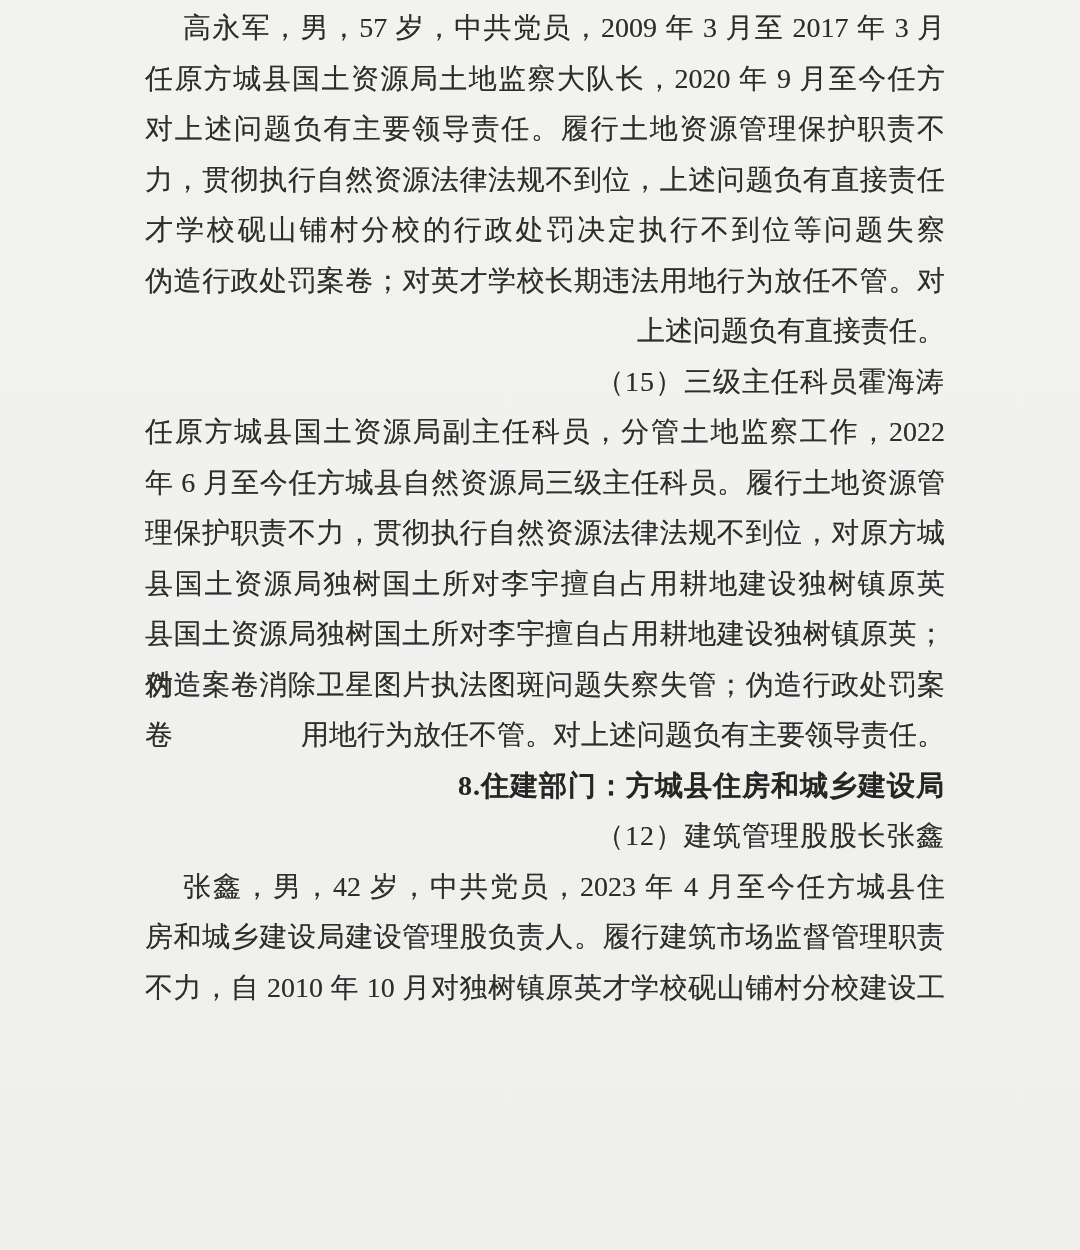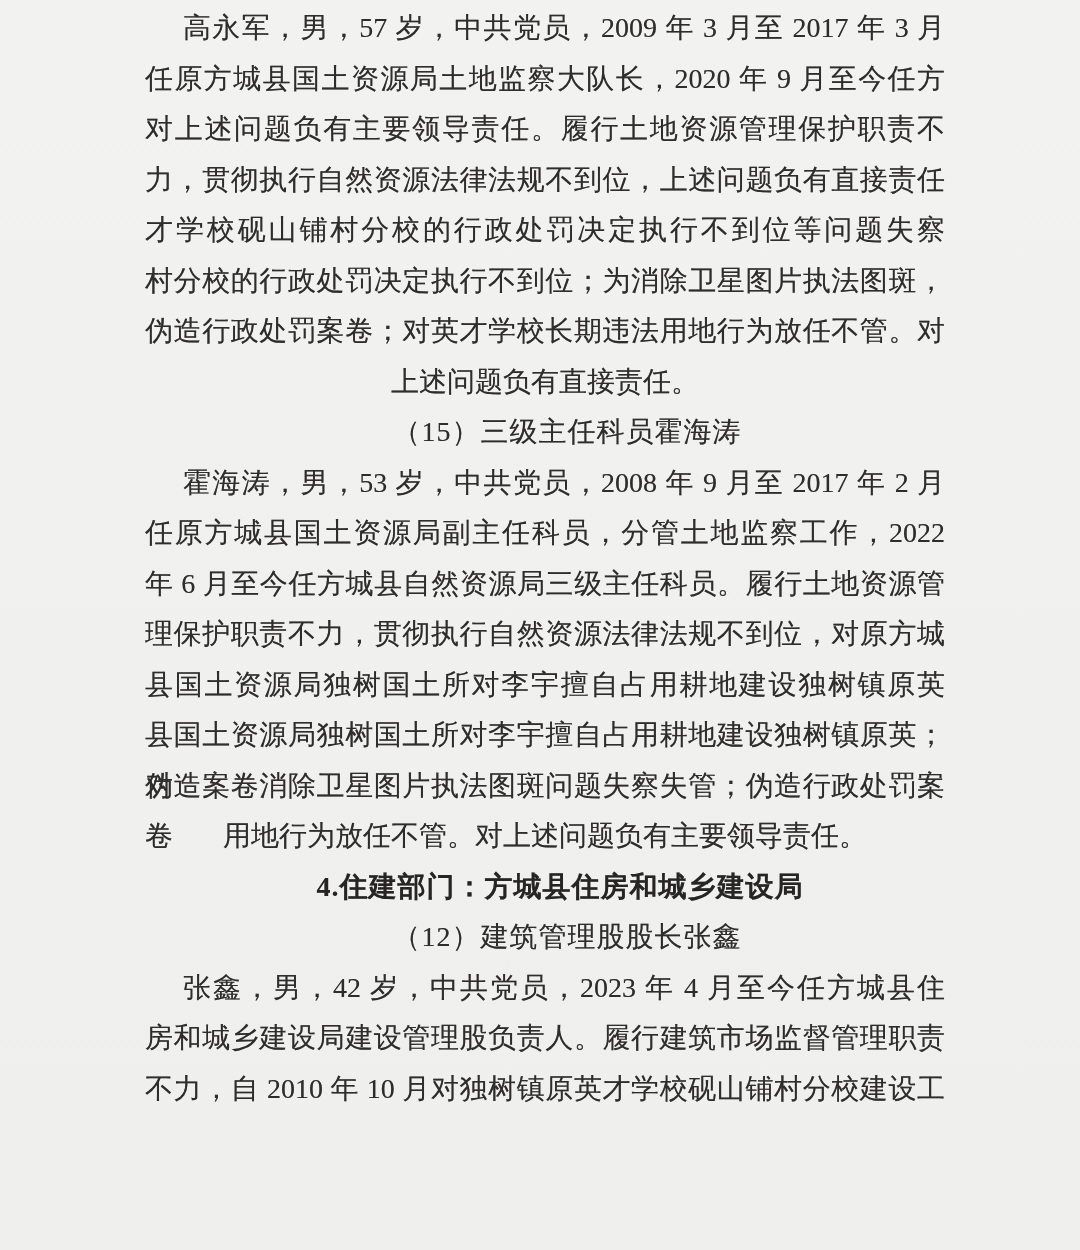--- a/index.html
+++ b/index.html
@@ -25,21 +25,21 @@
     left: 145px;
     width: 800px;
     color: #2e2d2c;
     font-size: 28px;
     line-height: 50.5px;
     text-shadow: 0 0 0.6px rgba(40,40,40,0.45);
   }
   .line {
     height: 50.5px;
     white-space: nowrap;
-    text-align: center;
+    text-align: right;
   }
   
   .line.fill {
     white-space: normal;
     text-align: justify;
     text-align-last: justify;
   }
   
   .line.indent {
     text-indent: 38px;
@@ -67,32 +67,30 @@
 </head>
 <body>
 
 <div class="page">
   <div class="body-text">
     <div class="line fill indent">高永军，男，57 岁，中共党员，2009 年 3 月至 2017 年 3 月</div>
     <div class="line fill">任原方城县国土资源局土地监察大队长，2020 年 9 月至今任方</div>
     <div class="line fill">对上述问题负有主要领导责任。履行土地资源管理保护职责不</div>
     <div class="line fill">力，贯彻执行自然资源法律法规不到位，上述问题负有直接责任</div>
     <div class="line fill">才学校砚山铺村分校的行政处罚决定执行不到位等问题失察</div>
-    <div class="line fill">村分校的行政处罚决定执行不到位；为消除卫星图片执法图斑，</div>
     <div class="line fill">伪造行政处罚案卷；对英才学校长期违法用地行为放任不管。对</div>
     <div class="line">上述问题负有直接责任。</div>
     <div class="line sub">（15）三级主任科员霍海涛</div>
-    <div class="line fill indent">霍海涛，男，53 岁，中共党员，2008 年 9 月至 2017 年 2 月</div>
     <div class="line fill">任原方城县国土资源局副主任科员，分管土地监察工作，2022</div>
     <div class="line fill">年 6 月至今任方城县自然资源局三级主任科员。履行土地资源管</div>
     <div class="line fill">理保护职责不力，贯彻执行自然资源法律法规不到位，对原方城</div>
     <div class="line fill">县国土资源局独树国土所对李宇擅自占用耕地建设独树镇原英</div>
     <div class="line fill">县国土资源局独树国土所对李宇擅自占用耕地建设独树镇原英；对</div>
     <div class="line fill">伪造案卷消除卫星图片执法图斑问题失察失管；伪造行政处罚案卷</div>
     <div class="line">用地行为放任不管。对上述问题负有主要领导责任。</div>
-    <div class="line bold">4.住建部门：方城县住房和城乡建设局</div>
+    <div class="line bold">8.住建部门：方城县住房和城乡建设局</div>
     <div class="line sub">（12）建筑管理股股长张鑫</div>
     <div class="line fill indent">张鑫，男，42 岁，中共党员，2023 年 4 月至今任方城县住</div>
     <div class="line fill">房和城乡建设局建设管理股负责人。履行建筑市场监督管理职责</div>
     <div class="line fill">不力，自 2010 年 10 月对独树镇原英才学校砚山铺村分校建设工</div>
   </div>
   <div class="page-number">— 29 —</div>
 </div>
 
 </body></html>

